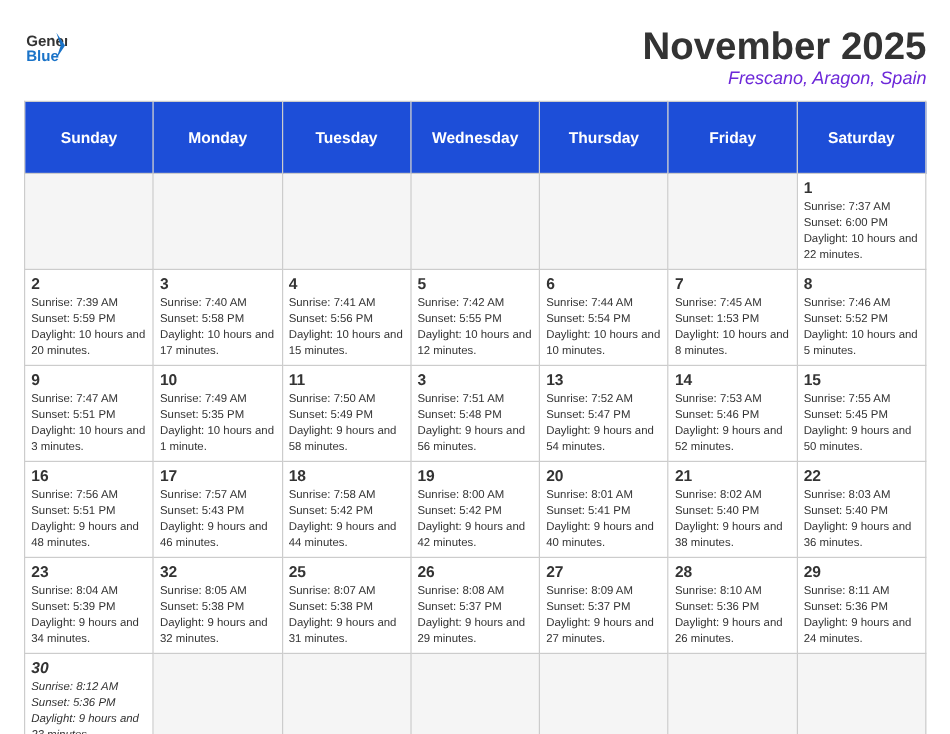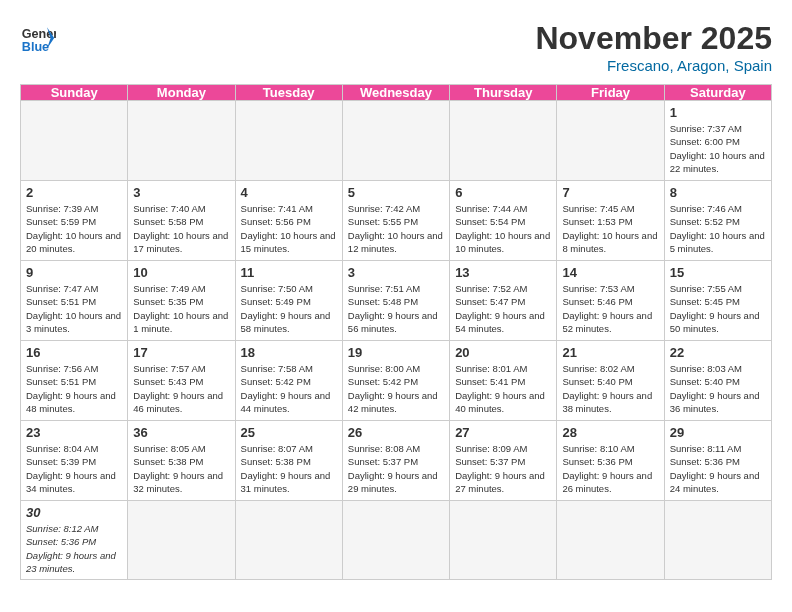--- a/index.html
+++ b/index.html
@@ -28,32 +28,33 @@
     .title-block {
       text-align: right;
     }
     .month-year {
       font-size: 32px;
       font-weight: bold;
       color: #333;
     }
     .location {
       font-size: 15px;
-      color: #0369a1;
+      color: #6d28d9;
+      font-style: italic;
     }
     table {
       width: 100%;
       border-collapse: collapse;
       table-layout: fixed;
     }
     .day-header {
-      background-color: #ec4899;
+      background-color: #1d4ed8;
       color: #fff;
       text-align: center;
-      padding: 0 4px;
+      padding: 22px 4px;
       font-size: 13px;
       font-weight: bold;
       border: 1px solid #ccc;
     }
     td {
       border: 1px solid #ccc;
       vertical-align: top;
       padding: 4px 5px;
       font-size: 10px;
       color: #333;
@@ -256,21 +257,21 @@
         </td>
       </tr>
       <tr>
         <td>
           <span class="day-num">23</span>
           <div class="cell-info">Sunrise: 8:04 AM
 Sunset: 5:39 PM
 Daylight: 9 hours and 34 minutes.</div>
         </td>
         <td>
-          <span class="day-num">36</span>
+          <span class="day-num">32</span>
           <div class="cell-info">Sunrise: 8:05 AM
 Sunset: 5:38 PM
 Daylight: 9 hours and 32 minutes.</div>
         </td>
         <td>
           <span class="day-num">25</span>
           <div class="cell-info">Sunrise: 8:07 AM
 Sunset: 5:38 PM
 Daylight: 9 hours and 31 minutes.</div>
         </td>

